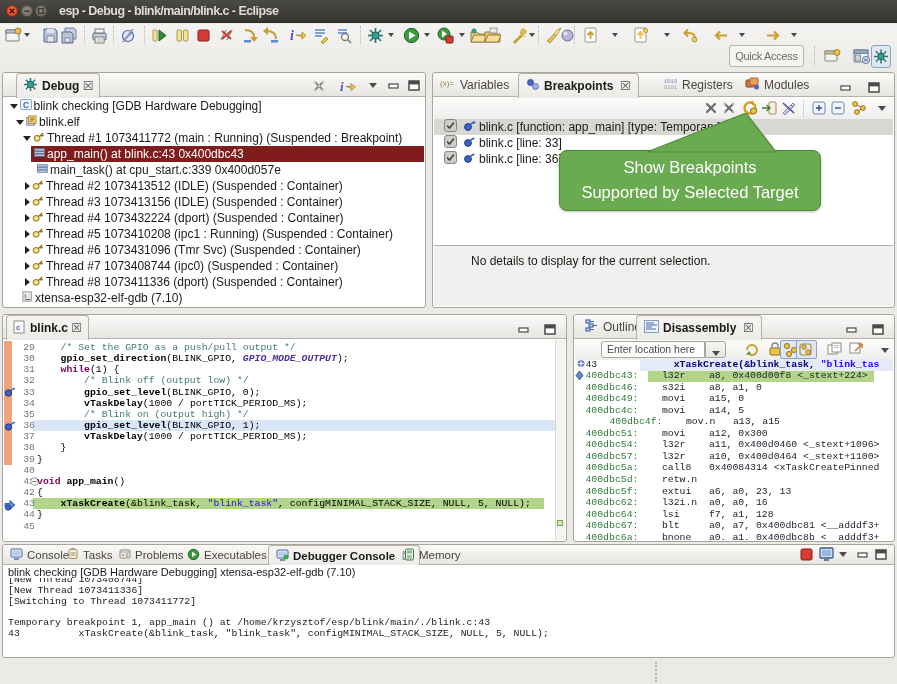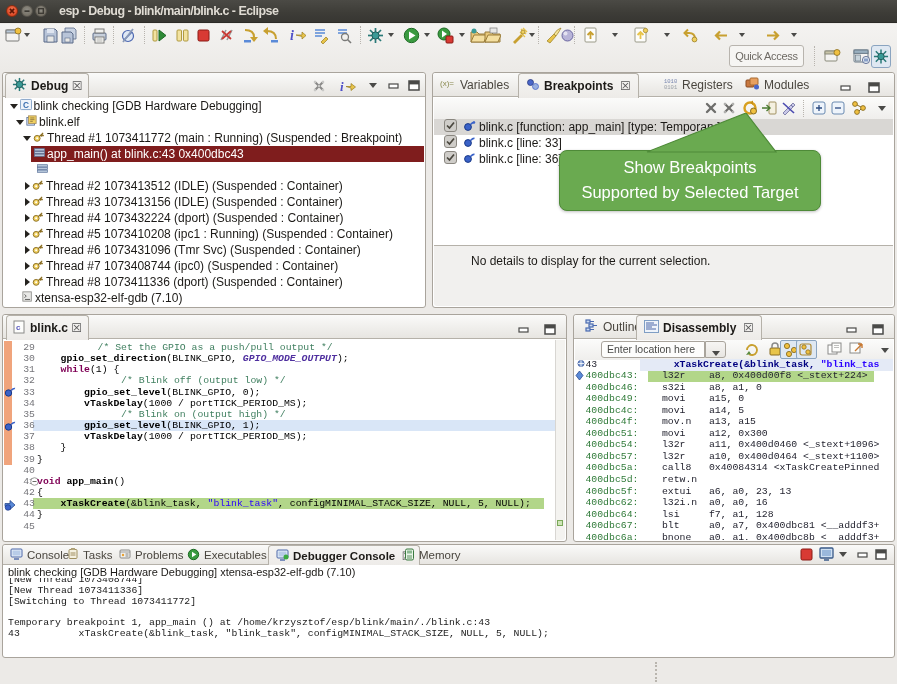--- a/index.html
+++ b/index.html
@@ -23,21 +23,21 @@
 .tab.active { background:linear-gradient(#f6f5f3,#edebe8); border-right:1px solid #b5b1a9; border-left:1px solid #b5b1a9; border-top:1px solid #b5b1a9; border-radius:3.5px 3.5px 0 0; color:#1c1a17; font-weight:bold; height:25px; }
 .tab .ticn { margin-right:4px; }
 .minmax { position:absolute; top:6px; width:12px; height:10px; }
 
 .trow { position:absolute; left:0; height:16px; font-size:12px; color:#1c1a17; white-space:nowrap; display:flex; align-items:center; }
 .tw { display:inline-block; width:0; height:0; }
 .tri-d { border-left:4px solid transparent; border-right:4px solid transparent; border-top:5px solid #25231f; }
 .tri-r { border-top:4px solid transparent; border-bottom:4px solid transparent; border-left:5px solid #25231f; }
 
 .code { font-family:"Liberation Mono", monospace; font-size:9.8px; line-height:11.15px; white-space:pre; }
-.cmt { color:#3F7F5F;margin-left:37px; }
+.cmt { color:#3F7F5F; }
 .kw { color:#7F0055; font-weight:bold; }
 .fn { color:#000000; font-weight:bold; }
 .mac { color:#4F2F9F; font-style:italic; font-weight:bold; }
 .str { color:#2A00FF; }
 
 #callout { position:absolute; left:559px; top:150px; width:262px; height:61px; background:#6aaa50; border:1px solid #4e8a38; border-radius:8px; z-index:30; box-shadow:0 1px 3px rgba(0,0,0,0.25); }
 #callout .txt { width:100%; text-align:center; color:#fff; font-size:16.5px; line-height:24.5px; padding-top:4px; }
 #callout-arrow { position:absolute; z-index:31; }
 </style>
 </head>
@@ -224,21 +224,21 @@
         <line x1="8.5" y1="1" x2="8.5" y2="16"></line>
         <line x1="1" y1="8.5" x2="16" y2="8.5"></line>
         <line x1="3" y1="3" x2="14" y2="14"></line>
         <line x1="14" y1="3" x2="3" y2="14"></line>
       </g>
       <circle cx="8.5" cy="8.5" r="3.4" fill="#3a9a96" stroke="#1e5a58"></circle>
     </svg>
 
 <div class="panel" id="debug-panel" style="left:2px; top:72px; width:424px; height:236px;">
   <div class="tabbar"></div>
-  <div class="tab active" style="left:2px; padding:0 6px;">
+  <div class="tab active" style="left:13px; padding:0 6px;">
     <span class="ticn"><svg width="15" height="15" viewBox="0 0 16 16">
             <g stroke="#2a7a78" stroke-width="1.6">
               <line x1="8" y1="1" x2="8" y2="15"></line>
               <line x1="1" y1="8" x2="15" y2="8"></line>
               <line x1="3" y1="3" x2="13" y2="13"></line>
               <line x1="13" y1="3" x2="3" y2="13"></line>
             </g>
             <circle cx="8" cy="8" r="3.4" fill="#3a9a96" stroke="#1e5a58" stroke-width="1"></circle>
           </svg></span>
     Debug&nbsp;<span style="font-weight:normal; color:#555;">☒</span>
@@ -306,20 +306,21 @@
           <span style="margin-left:2px;">app_main() at blink.c:43 0x400dbc43</span>
         </div>
     <div class="trow" style="top:64px;">
           <span style="margin-left:33px;"><svg width="11" height="13" viewBox="0 0 13 13">
               <g fill="#b8c8dc" stroke="#5a729a" stroke-width="0.8">
                 <rect x="0.5" y="2" width="12" height="2.6"></rect>
                 <rect x="0.5" y="5.2" width="12" height="2.6"></rect>
                 <rect x="0.5" y="8.4" width="12" height="2.6"></rect>
               </g>
             </svg></span>
+          <span style="margin-left:2px;">main_task() at cpu_start.c:339 0x400d057e</span>
         </div>
     <div class="trow" style="top:80px;">
           <span class="tw tri-r" style="margin-left:21px;"></span>
           <span style="margin-left:2px;"><svg width="12" height="13" viewBox="0 0 13 13">
               <circle cx="4.5" cy="8.5" r="3.2" fill="#f0d060" stroke="#8a6d20"></circle>
               <circle cx="4.5" cy="8.5" r="1.1" fill="#fff"></circle>
               <path d="M7 6.5 L11 2.5 M9.5 4 L11.5 6 M8.5 5 L10 6.5" stroke="#8a6d20" stroke-width="1.3"></path>
             </svg></span>
           <span style="margin-left:2px;">Thread #2 1073413512 (IDLE) (Suspended : Container)</span>
         </div>
@@ -666,21 +667,21 @@
       <span class="tw tri-d abs" style="left:306px; top:8px; border-top-color:#4a4a48;"></span>
     </div>
 
     <div class="abs" style="left:65px; top:19px; right:0; height:11.55px; background:#e4eaf6;"></div>
     <div class="abs" style="left:73px; top:30.6px; width:226px; height:11.55px; background:#b2d689;"></div>
     <pre class="code abs" style="left:4.6px; top:18.5px; line-height:11.55px; color:#242430;"><span style="color:#242430;"> 43</span>             <span style="color:#000080; font-weight:bold;">xTaskCreate(&amp;blink_task, </span><span style="color:#2A00FF; font-weight:bold;">"blink_tas</span>
  <span style="color:#2f7a38;">400dbc43:</span>    l32r    a8, 0x400d00f8 &lt;_stext+224&gt;
  <span style="color:#2f7a38;">400dbc46:</span>    s32i    a8, a1, 0
  <span style="color:#2f7a38;">400dbc49:</span>    movi    a15, 0
  <span style="color:#2f7a38;">400dbc4c:</span>    movi    a14, 5
- <span style="color:#2f7a38;">400dbc4f:</span>    mov.n   a13, a15
+ <span style="color:#2f7a38;margin-left:24px;">400dbc4f:</span>    mov.n   a13, a15
  <span style="color:#2f7a38;">400dbc51:</span>    movi    a12, 0x300
  <span style="color:#2f7a38;">400dbc54:</span>    l32r    a11, 0x400d0460 &lt;_stext+1096&gt;
  <span style="color:#2f7a38;">400dbc57:</span>    l32r    a10, 0x400d0464 &lt;_stext+1100&gt;
  <span style="color:#2f7a38;">400dbc5a:</span>    call8   0x40084314 &lt;xTaskCreatePinned
  <span style="color:#2f7a38;">400dbc5d:</span>    retw.n
  <span style="color:#2f7a38;">400dbc5f:</span>    extui   a6, a0, 23, 13
  <span style="color:#2f7a38;">400dbc62:</span>    l32i.n  a0, a0, 16
  <span style="color:#2f7a38;">400dbc64:</span>    lsi     f7, a1, 128
  <span style="color:#2f7a38;">400dbc67:</span>    blt     a0, a7, 0x400dbc81 &lt;__adddf3+
  <span style="color:#2f7a38;">400dbc6a:</span>    bnone   a0, a1, 0x400dbc8b &lt;__adddf3+</pre>

